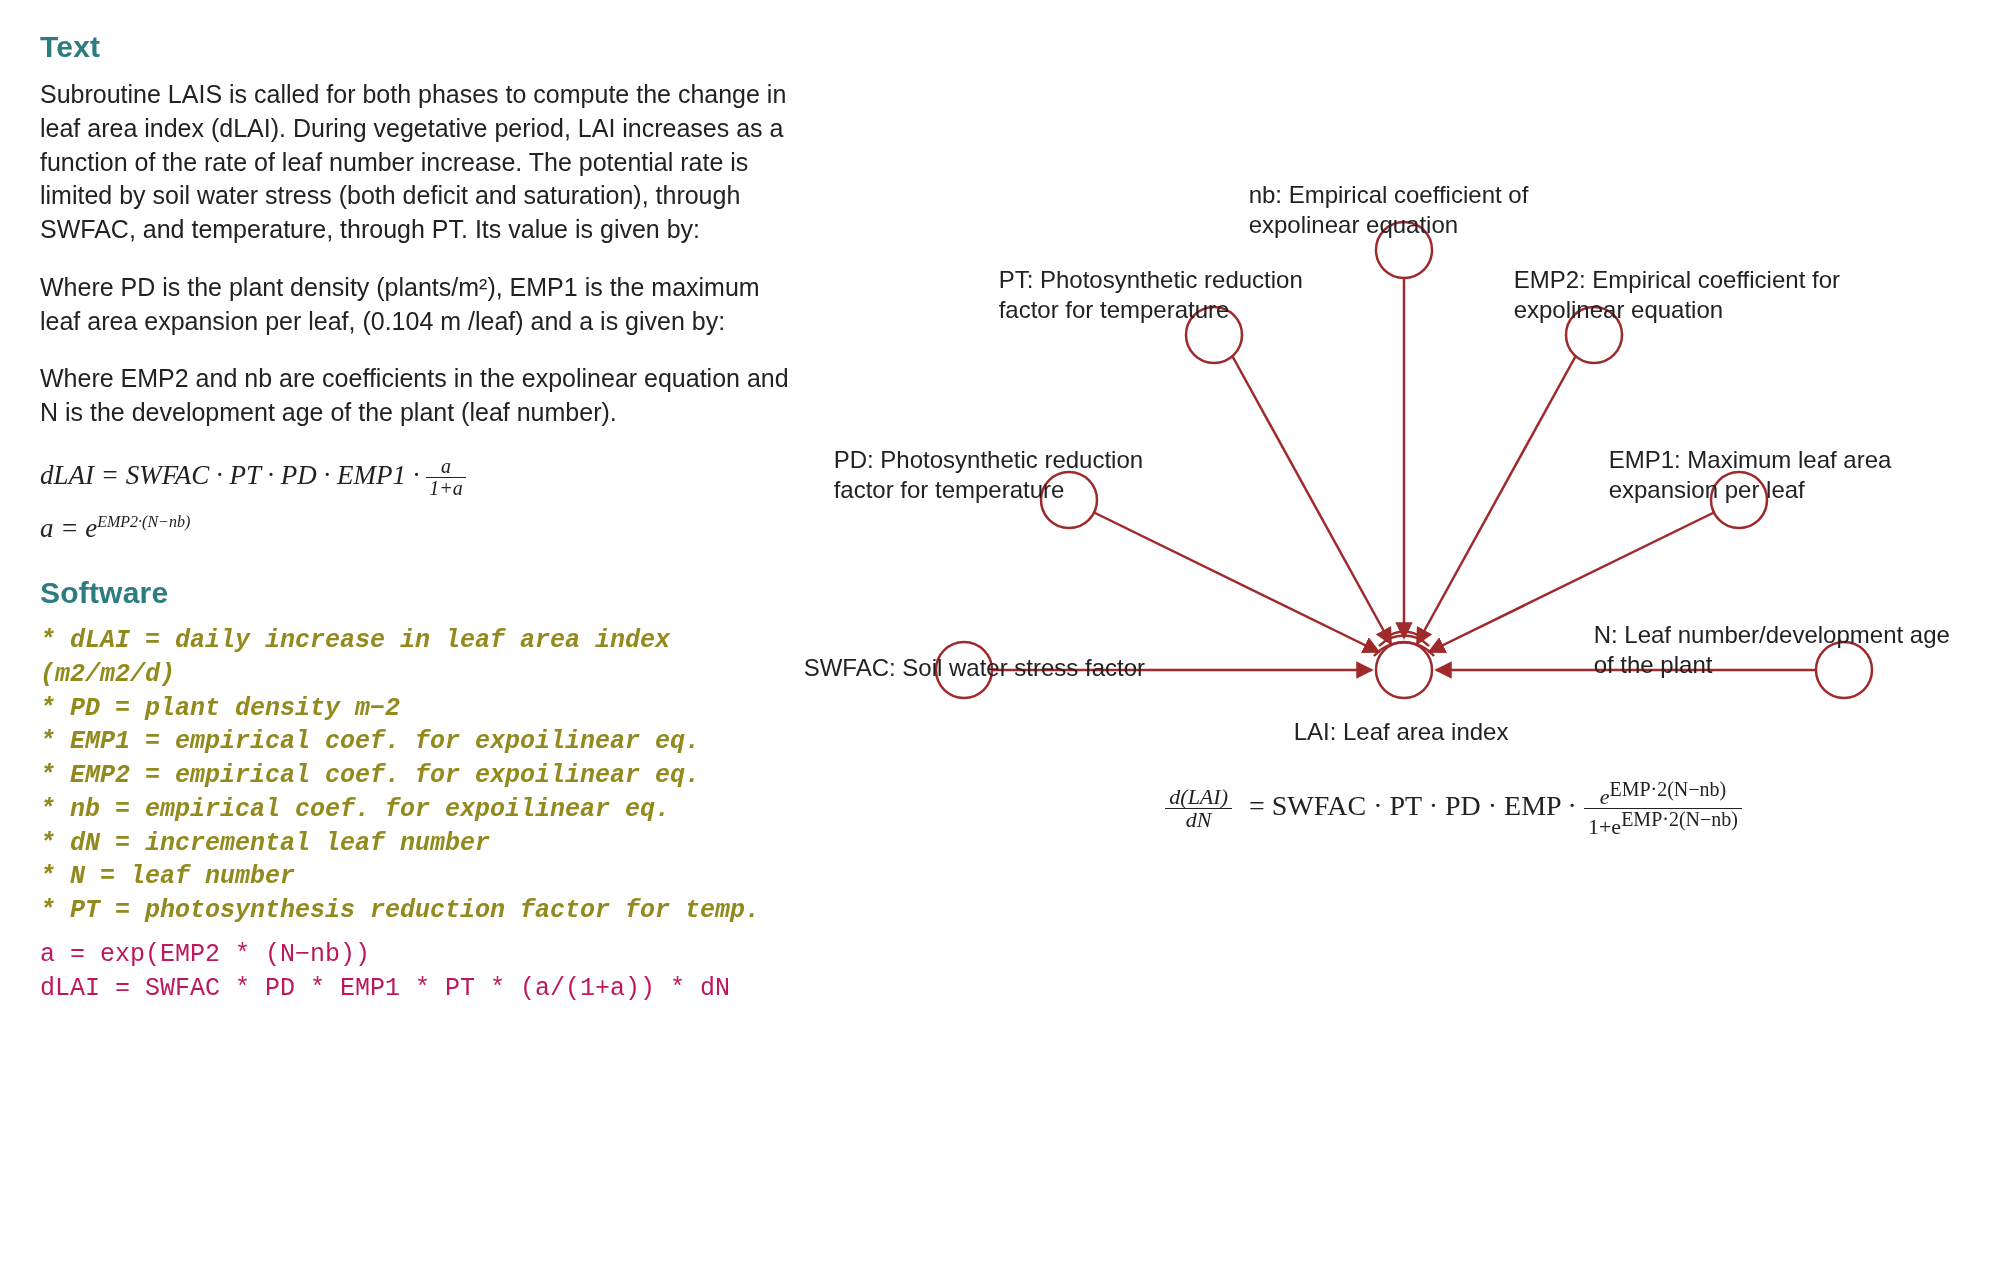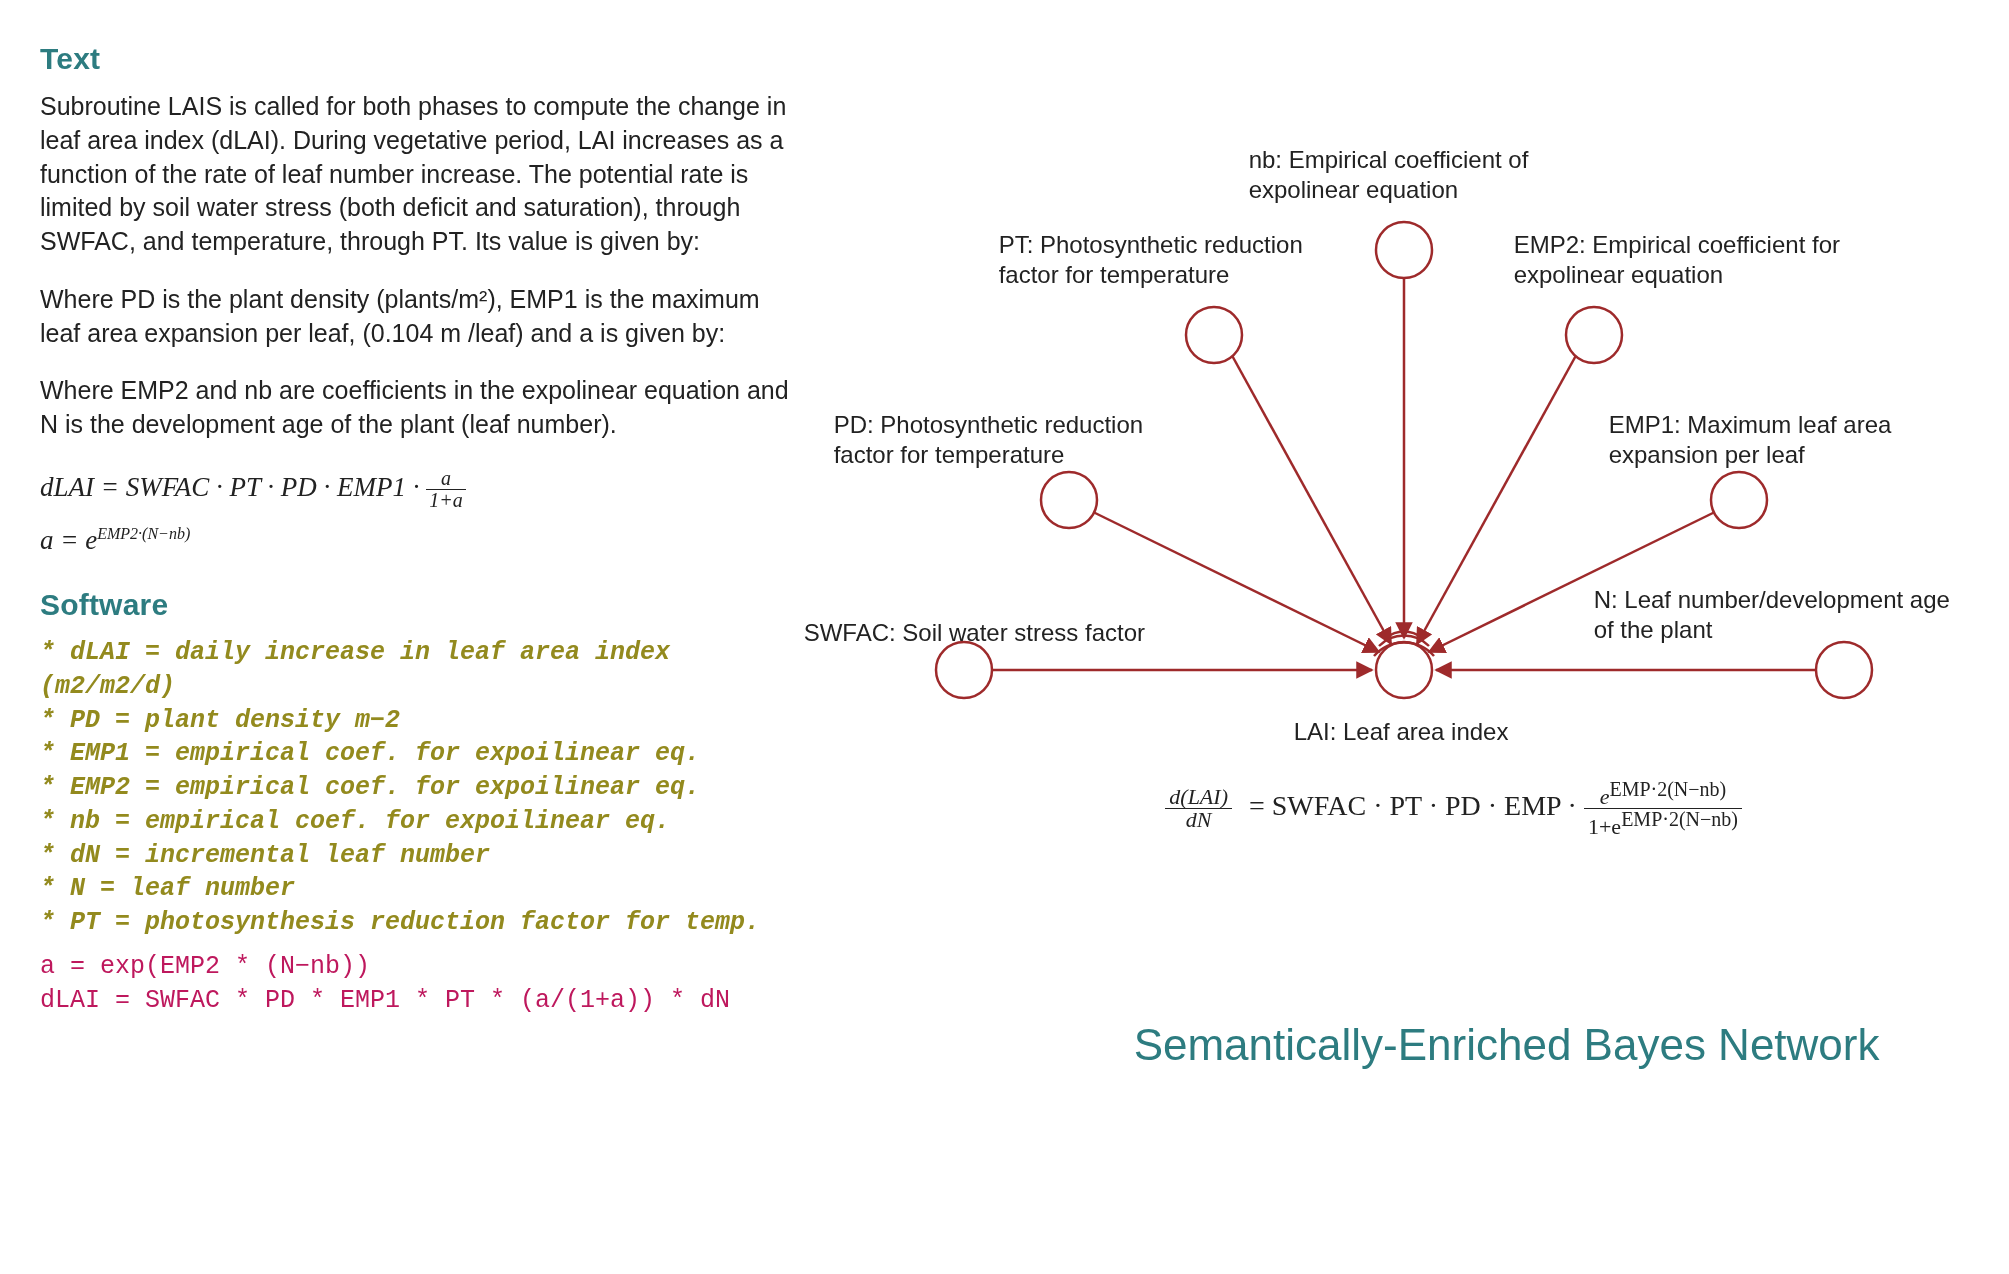--- a/index.html
+++ b/index.html
@@ -23,21 +23,21 @@
     padding-right: 40px;
   }
   .right {
     width: 1160px;
     position: relative;
   }
   h2.section {
     font-size: 30px;
     color: #2d7c80;
     font-weight: 700;
-    margin: 12px 0 14px 0;
+    margin: 0 0 14px 0;
     letter-spacing: 0.2px;
   }
   .para {
     font-size: 25px;
     line-height: 1.35;
     color: #222;
     margin: 0 0 24px 0;
   }
   .equations {
     font-family: Georgia, "Times New Roman", serif;
@@ -92,20 +92,21 @@
     top: 990px;
     font-size: 44px;
     color: #2d7c80;
     font-weight: 400;
   }
   .node-label {
     position: absolute;
     font-size: 24px;
     color: #222;
     line-height: 1.25;
+    margin-top: 35px;
   }
   svg.diagram {
     position: absolute;
     left: 0;
     top: 0;
   }
   .eq-under {
     position: absolute;
     left: 210px;
     top: 730px;
@@ -228,16 +229,15 @@
         <span class="num2" style="font-style:italic">d(LAI)</span>
         <span class="den2" style="font-style:italic">dN</span>
       </span>
       <span style="margin-left:10px">=  SWFAC · PT · PD · EMP · </span>
       <span class="frac2">
         <span class="num2"><span style="font-style:italic">e</span><span class="sup2">EMP·2(N−nb)</span></span>
         <span class="den2"><span>1+e</span><span class="sup2">EMP·2(N−nb)</span></span>
       </span>
     </div>
 
-    <div class="diagram-title">Semantically-Enriched Bayes Network</div>
   </div>
 
 </div>
 
 </body></html>

